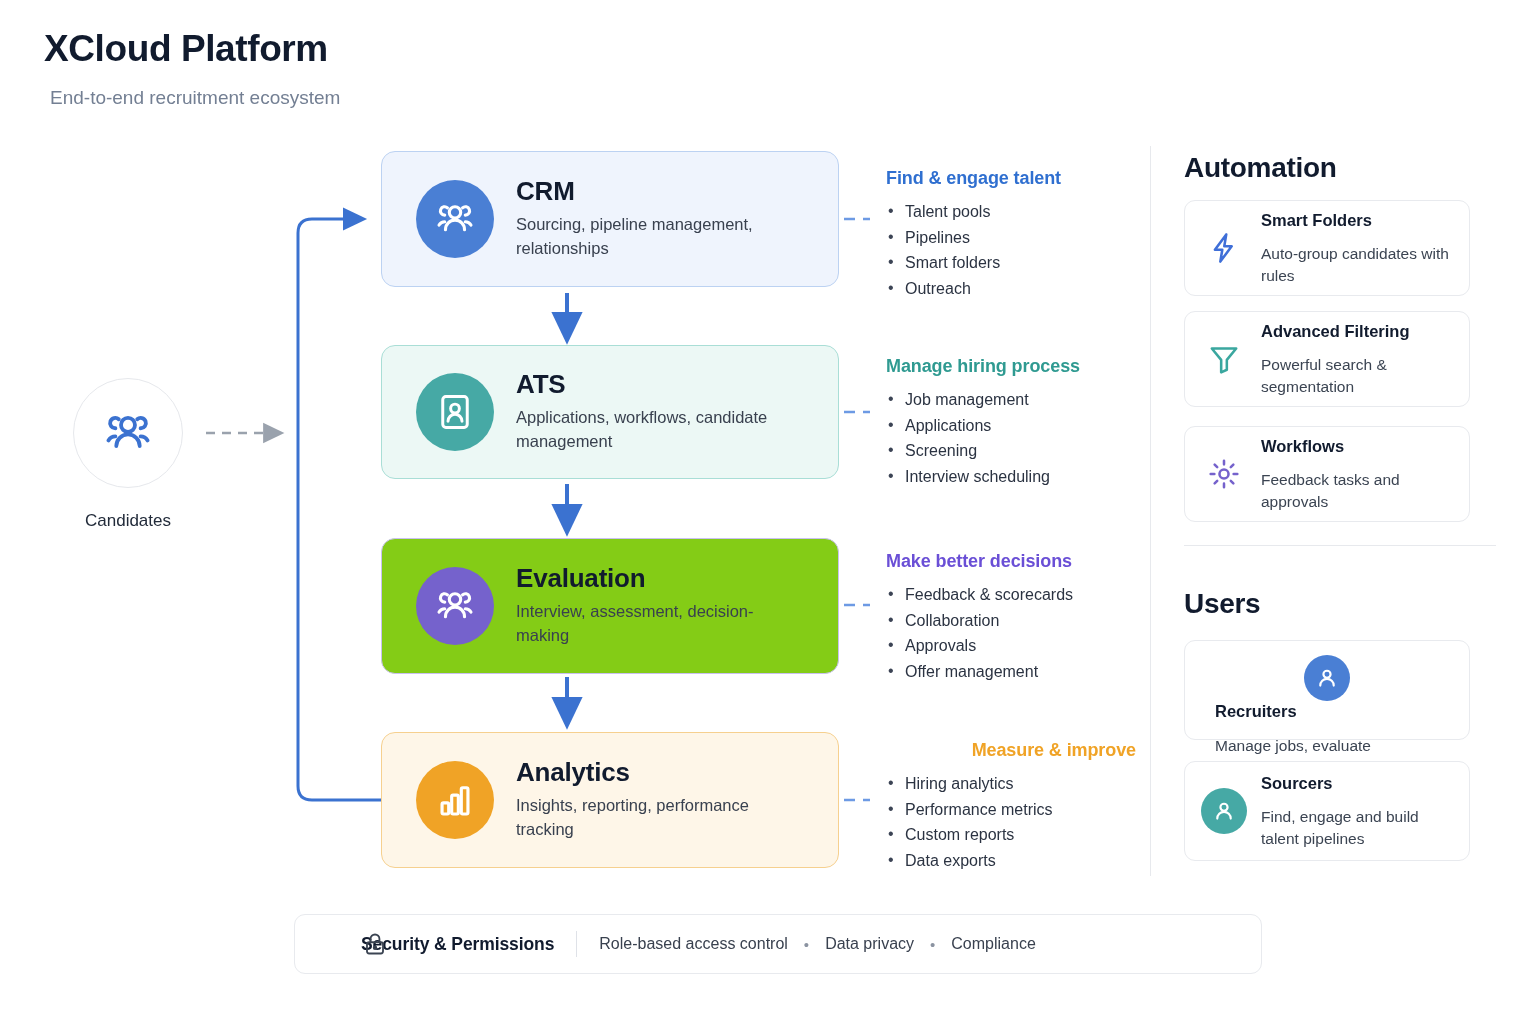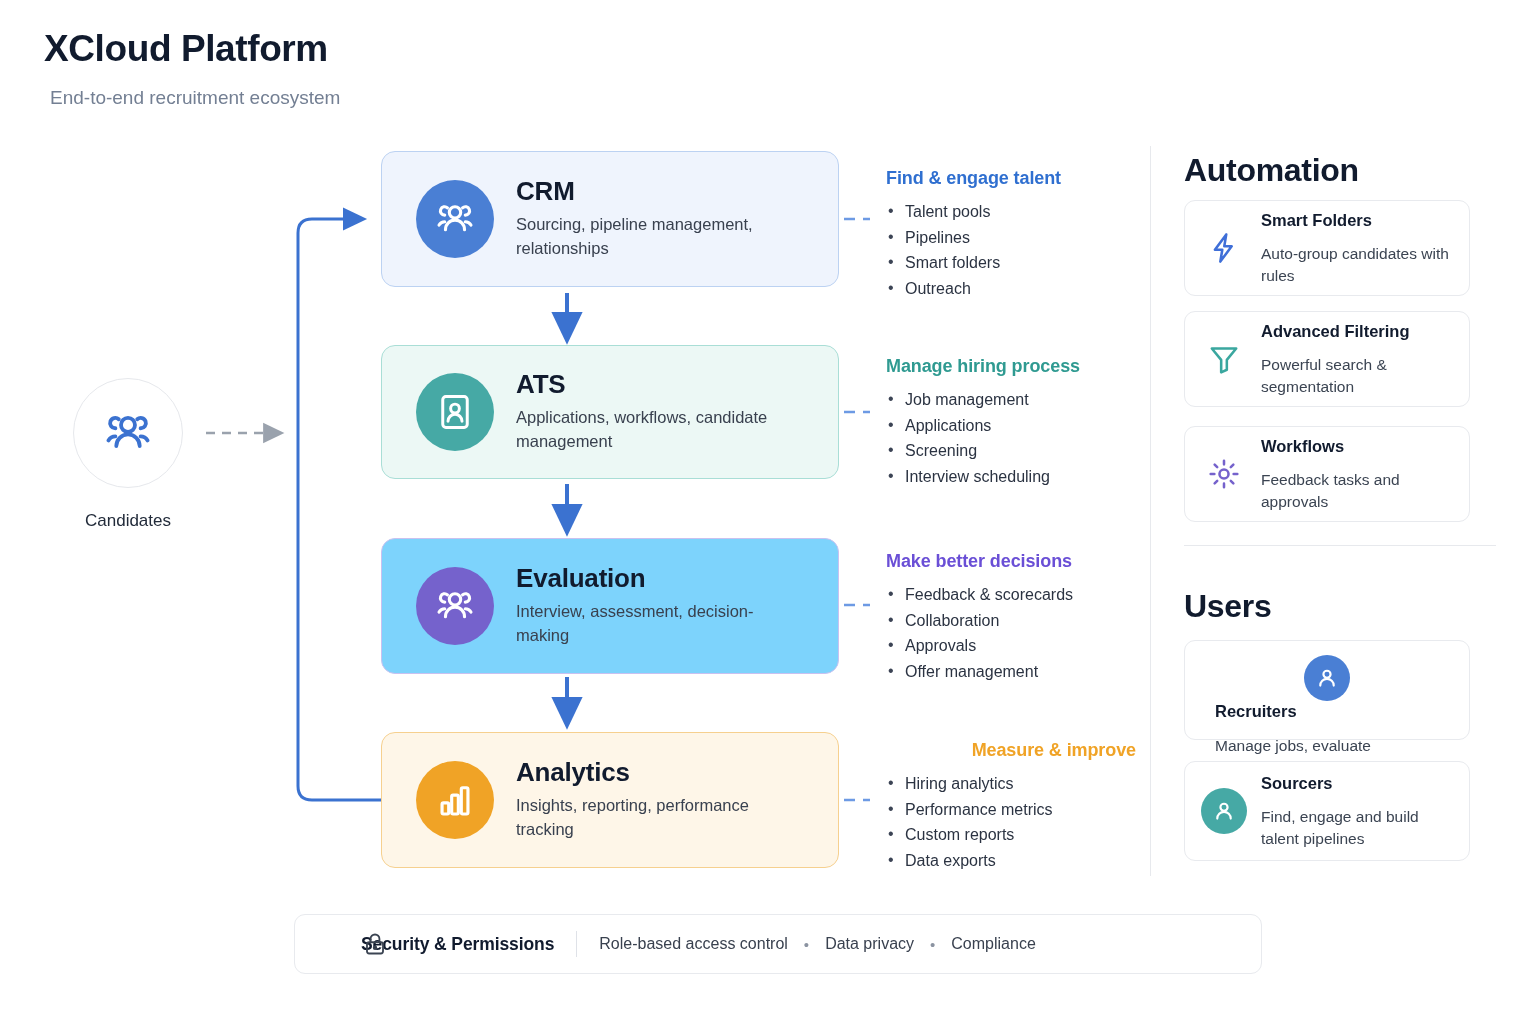--- a/index.html
+++ b/index.html
@@ -73,21 +73,21 @@
     color: #3c4455; font-size: 16px;
   }
 
   
   .rail-divider {
     position: absolute; left: 1150px; top: 146px;
     width: 1px; height: 730px; background: #e7e9ed;
   }
   .rail-heading {
     position: absolute; left: 1184px;
-    font-size: 32px; font-weight: 700; color: #111b2e; letter-spacing: -0.3px;
+    font-size: 28px; font-weight: 700; color: #111b2e; letter-spacing: -0.3px;
   }
   .rail-card {
     position: absolute; left: 1184px; width: 286px;
     border: 1.3px solid #e8eaee; border-radius: 11px;
     background: #ffffff;
     display: flex; align-items: center; padding: 14px 16px;
   }
   .rail-card-icon {
     width: 46px; height: 46px; flex: none;
     display: flex; align-items: center; justify-content: center;
@@ -198,21 +198,21 @@
         <circle cx="12" cy="10" r="2.5"></circle>
         <path d="M8 17.3a4 4 0 0 1 8 0"></path>
       </svg>
     </div>
     <div class="stage-text">
       <div class="stage-title">ATS</div>
       <div class="stage-desc">Applications, workflows, candidate management</div>
     </div>
   </div>
 
-  <div class="stage-card" style="top:538px;height:136px;background:#7dd3fc;border-color:#c9c1f0;">
+  <div class="stage-card" style="top:538px;height:136px;background:#84cc16;border-color:#c9c1f0;">
     <div class="stage-icon" style="background:#7562cc;">
       <svg width="44" height="44" viewBox="0 0 24 24" fill="none" stroke="#ffffff" stroke-width="1.7" stroke-linecap="round" stroke-linejoin="round">
         <circle cx="12" cy="8.4" r="3.1"></circle>
         <path d="M6.8 17.8a5.2 5.2 0 0 1 10.4 0"></path>
         <path d="M6.4 9.9a2.3 2.3 0 1 1 1.5-4"></path>
         <path d="M17.6 9.9a2.3 2.3 0 1 0-1.5-4"></path>
         <path d="M3.3 15.3a3.7 3.7 0 0 1 3.1-1.8"></path>
         <path d="M20.7 15.3a3.7 3.7 0 0 0-3.1-1.8"></path>
       </svg>
     </div>

